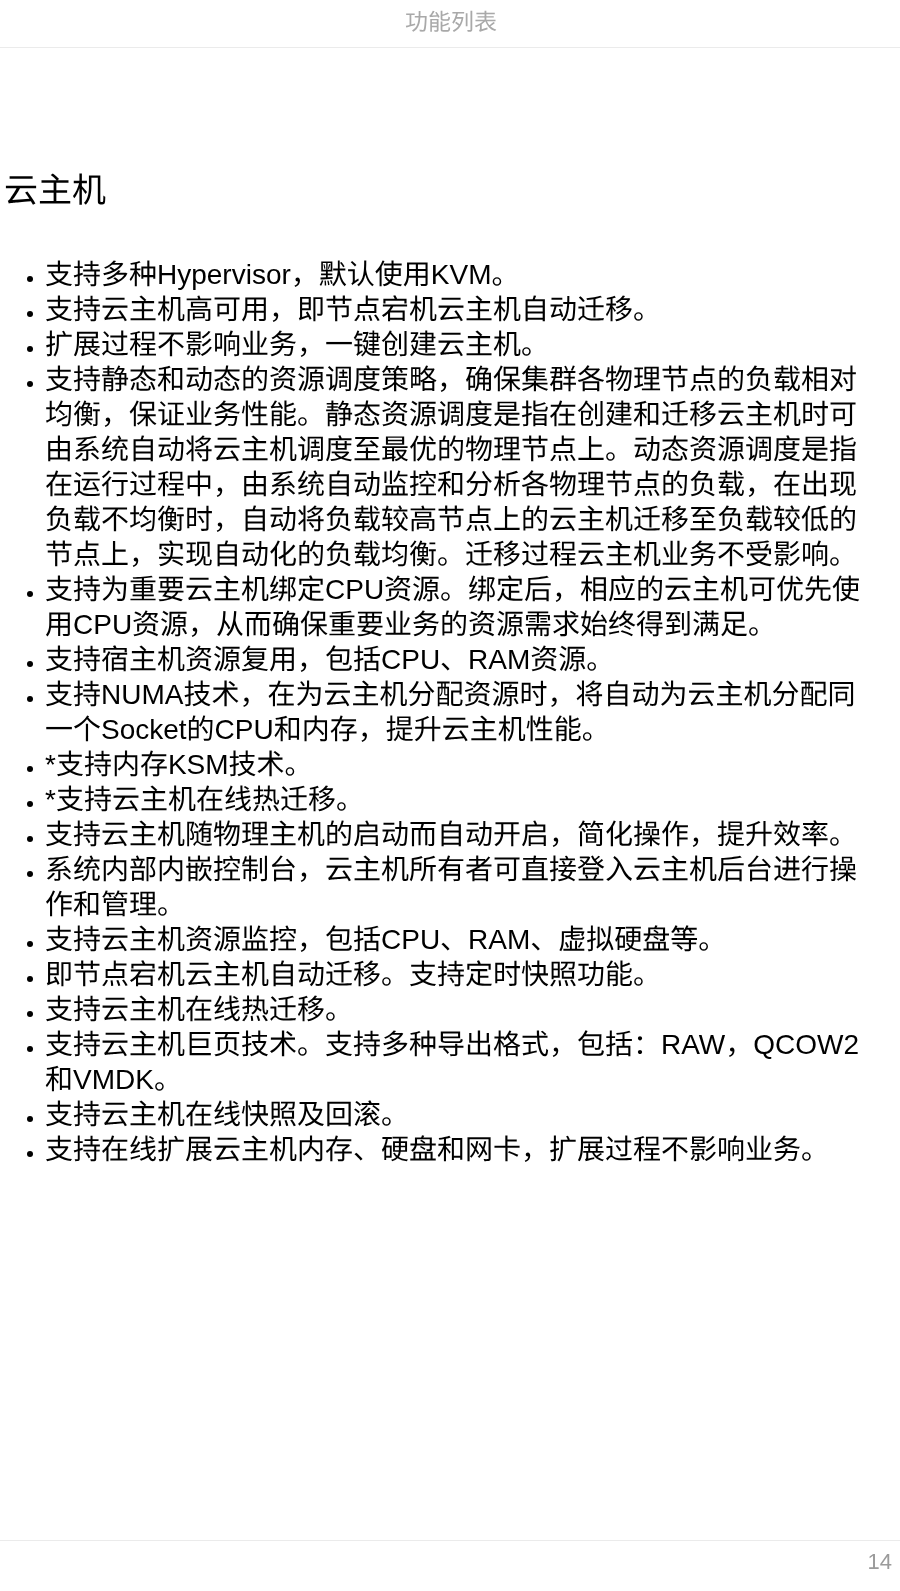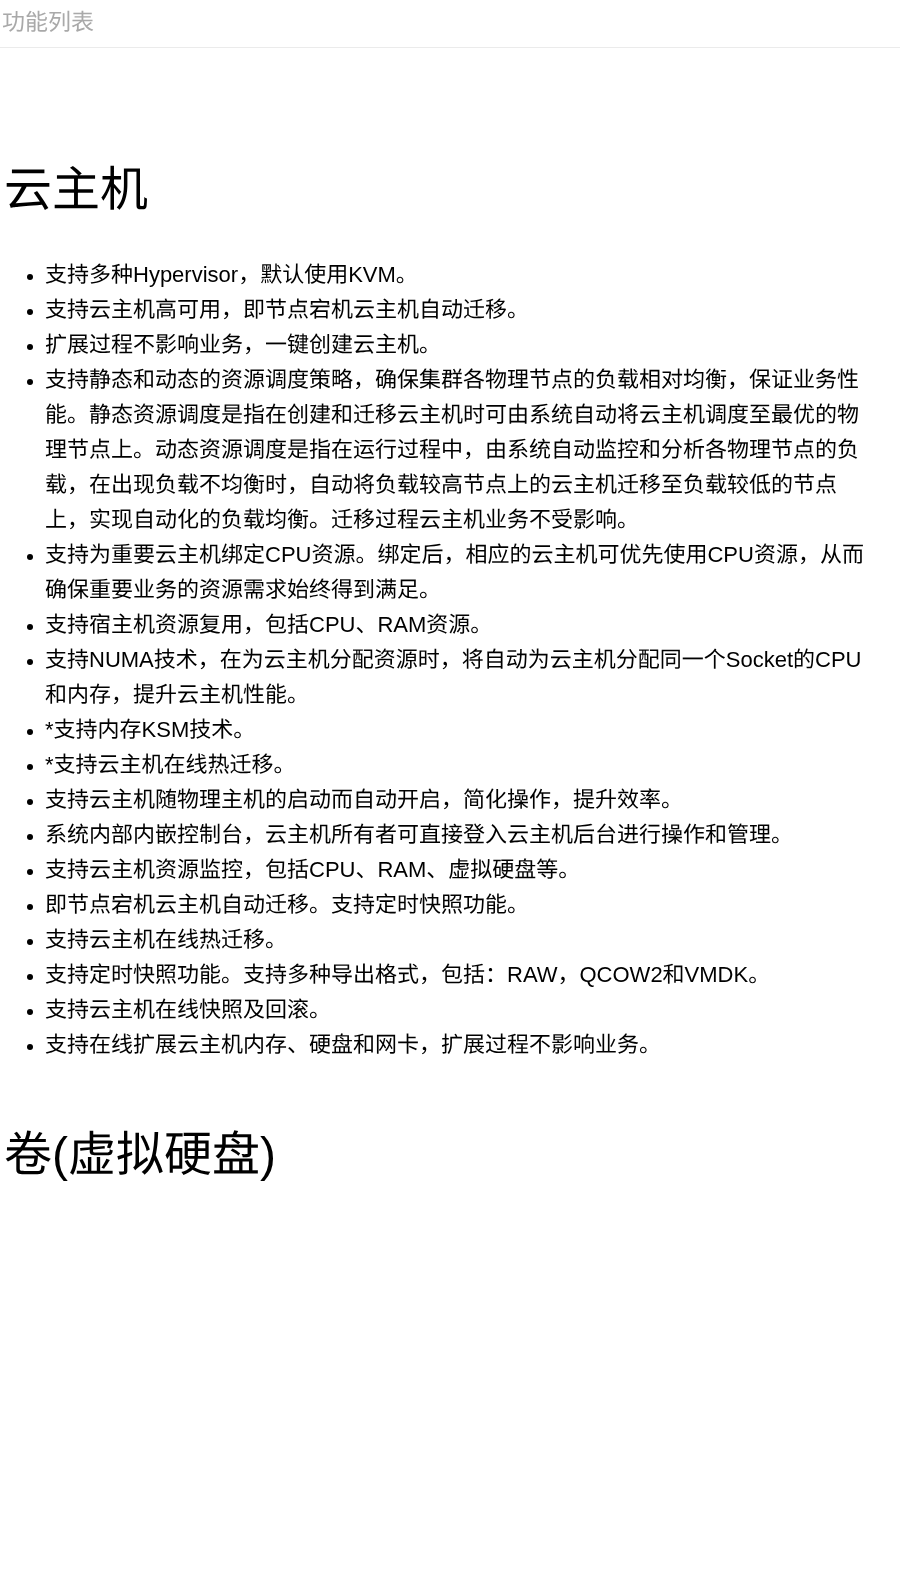--- a/index.html
+++ b/index.html
@@ -22,45 +22,46 @@
     top: 0; left: 0; right: 0;
     height: 48px;
     border-bottom: 1px solid #ebebeb;
     box-sizing: border-box;
   }
   .header-title {
     font-size: 23px;
     color: #a9a9a9;
     padding: 8px 0 0 2px;
     line-height: 1.3;
+    text-align: center;
   }
   
   .content {
     position: absolute;
     top: 49px;
     left: 0; right: 0;
   }
   h1.section-heading {
-    font-size: 48px;
+    font-size: 34px;
     font-weight: 400;
     line-height: 58px;
     color: #000000;
     margin: 64px 0 38px 0;
     padding-left: 4px;
   }
   .section-first h1.section-heading {
     margin-top: 112px;
   }
   ul.feature-list {
     margin: 0;
     padding: 0 34px 0 45px;
     list-style: disc outside;
   }
   ul.feature-list li {
-    font-size: 22px;
+    font-size: 28px;
     line-height: 35px;
     color: #000000;
     text-align: left;
   }
   ul.feature-list li::marker {
     color: #000000;
     font-size: 19px;
   }
   
   .page-footer {
@@ -98,27 +99,29 @@
         <li>支持为重要云主机绑定CPU资源。绑定后，相应的云主机可优先使用CPU资源，从而确保重要业务的资源需求始终得到满足。</li>
         <li>支持宿主机资源复用，包括CPU、RAM资源。</li>
         <li>支持NUMA技术，在为云主机分配资源时，将自动为云主机分配同一个Socket的CPU和内存，提升云主机性能。</li>
         <li>*支持内存KSM技术。</li>
         <li>*支持云主机在线热迁移。</li>
         <li>支持云主机随物理主机的启动而自动开启，简化操作，提升效率。</li>
         <li>系统内部内嵌控制台，云主机所有者可直接登入云主机后台进行操作和管理。</li>
         <li>支持云主机资源监控，包括CPU、RAM、虚拟硬盘等。</li>
         <li>即节点宕机云主机自动迁移。支持定时快照功能。</li>
         <li>支持云主机在线热迁移。</li>
-        <li>支持定时快照功能。支持多种导出格式，包括：RAW，QCOW2和VMDK。</li>
+        <li>支持云主机巨页技术。支持多种导出格式，包括：RAW，QCOW2和VMDK。</li>
         <li>支持云主机在线快照及回滚。</li>
         <li>支持在线扩展云主机内存、硬盘和网卡，扩展过程不影响业务。</li>
       </ul>
     </section>
 
     <section>
-      <h1 class="section-heading">卷(虚拟硬盘)</h1>
     </section>
 
 
   </main>
 
+  <footer class="page-footer">
+    <div class="page-number">14</div>
+  </footer>
 
 </div>
 
 </body></html>

